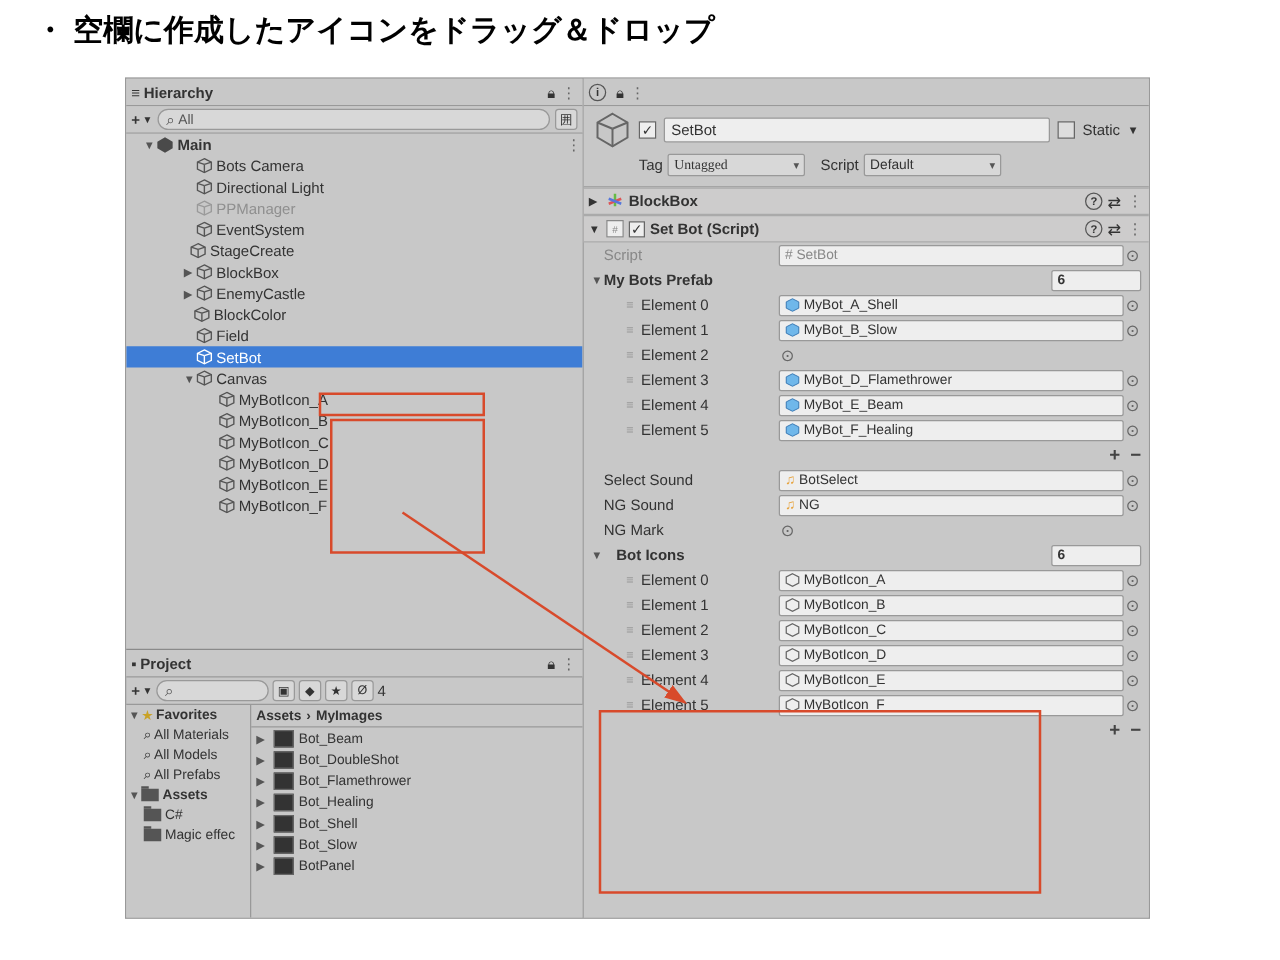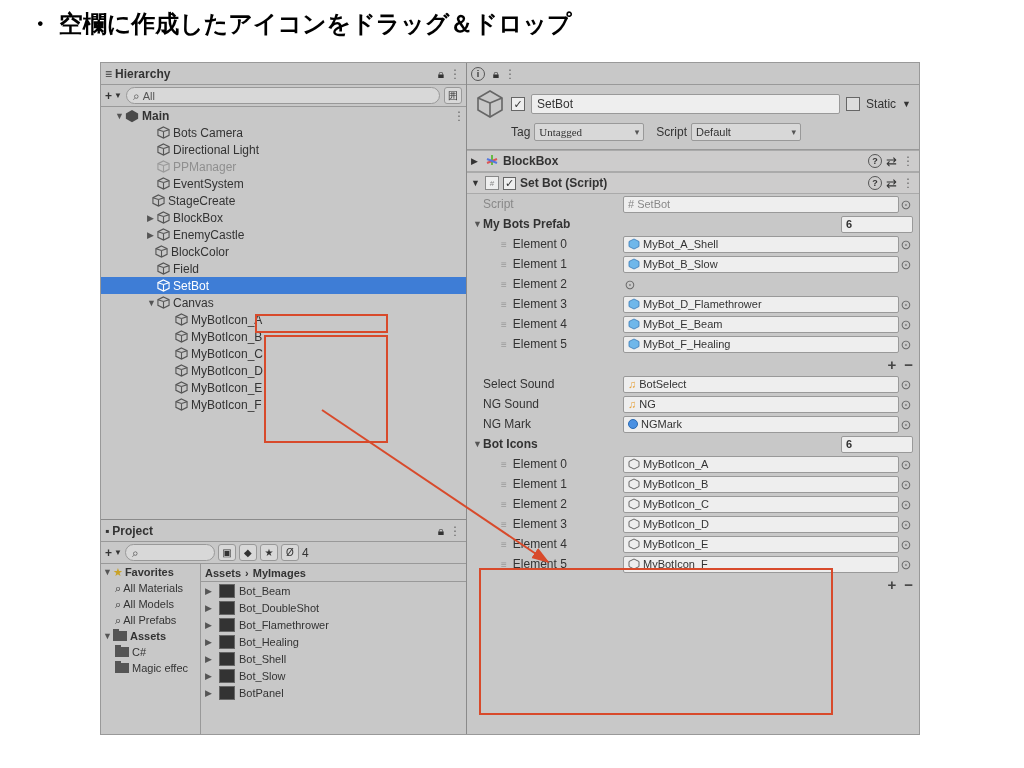--- a/index.html
+++ b/index.html
@@ -543,30 +543,26 @@
     <div class="prow-insp">
       <span class="prop-lbl">NG Sound</span>
       <span class="obj-field">
           <span class="music-ico">♫</span>
           <span>NG</span>
         </span>
       <span class="target"></span>
     </div>
     <div class="prow-insp">
       <span class="prop-lbl">NG Mark</span>
-      <span class="obj-field">
-          <span class="circ-ico"></span>
-          <span>NGMark</span>
-        </span>
       <span class="target"></span>
     </div>
 
     <div class="prow-insp hdr">
       <span class="foldout">▼</span>
-      <span style="flex:1;">Bot Icons</span>
+      <span style="flex:1;margin-left:10px;">Bot Icons</span>
       <span class="num-field">6</span>
     </div>
     <div id="icons">
         <div class="prow-insp">
           <span class="prop-lbl sub"><span class="drag-h">≡</span>Element 0</span>
           <span class="obj-field"><span class="small-cube">
               <svg viewBox="0 0 12 12">
                 <polygon points="6,1 11,3.5 11,8.5 6,11 1,8.5 1,3.5" fill="none" stroke="#666" stroke-width="1"></polygon>
               </svg>
             </span>MyBotIcon_A</span>

